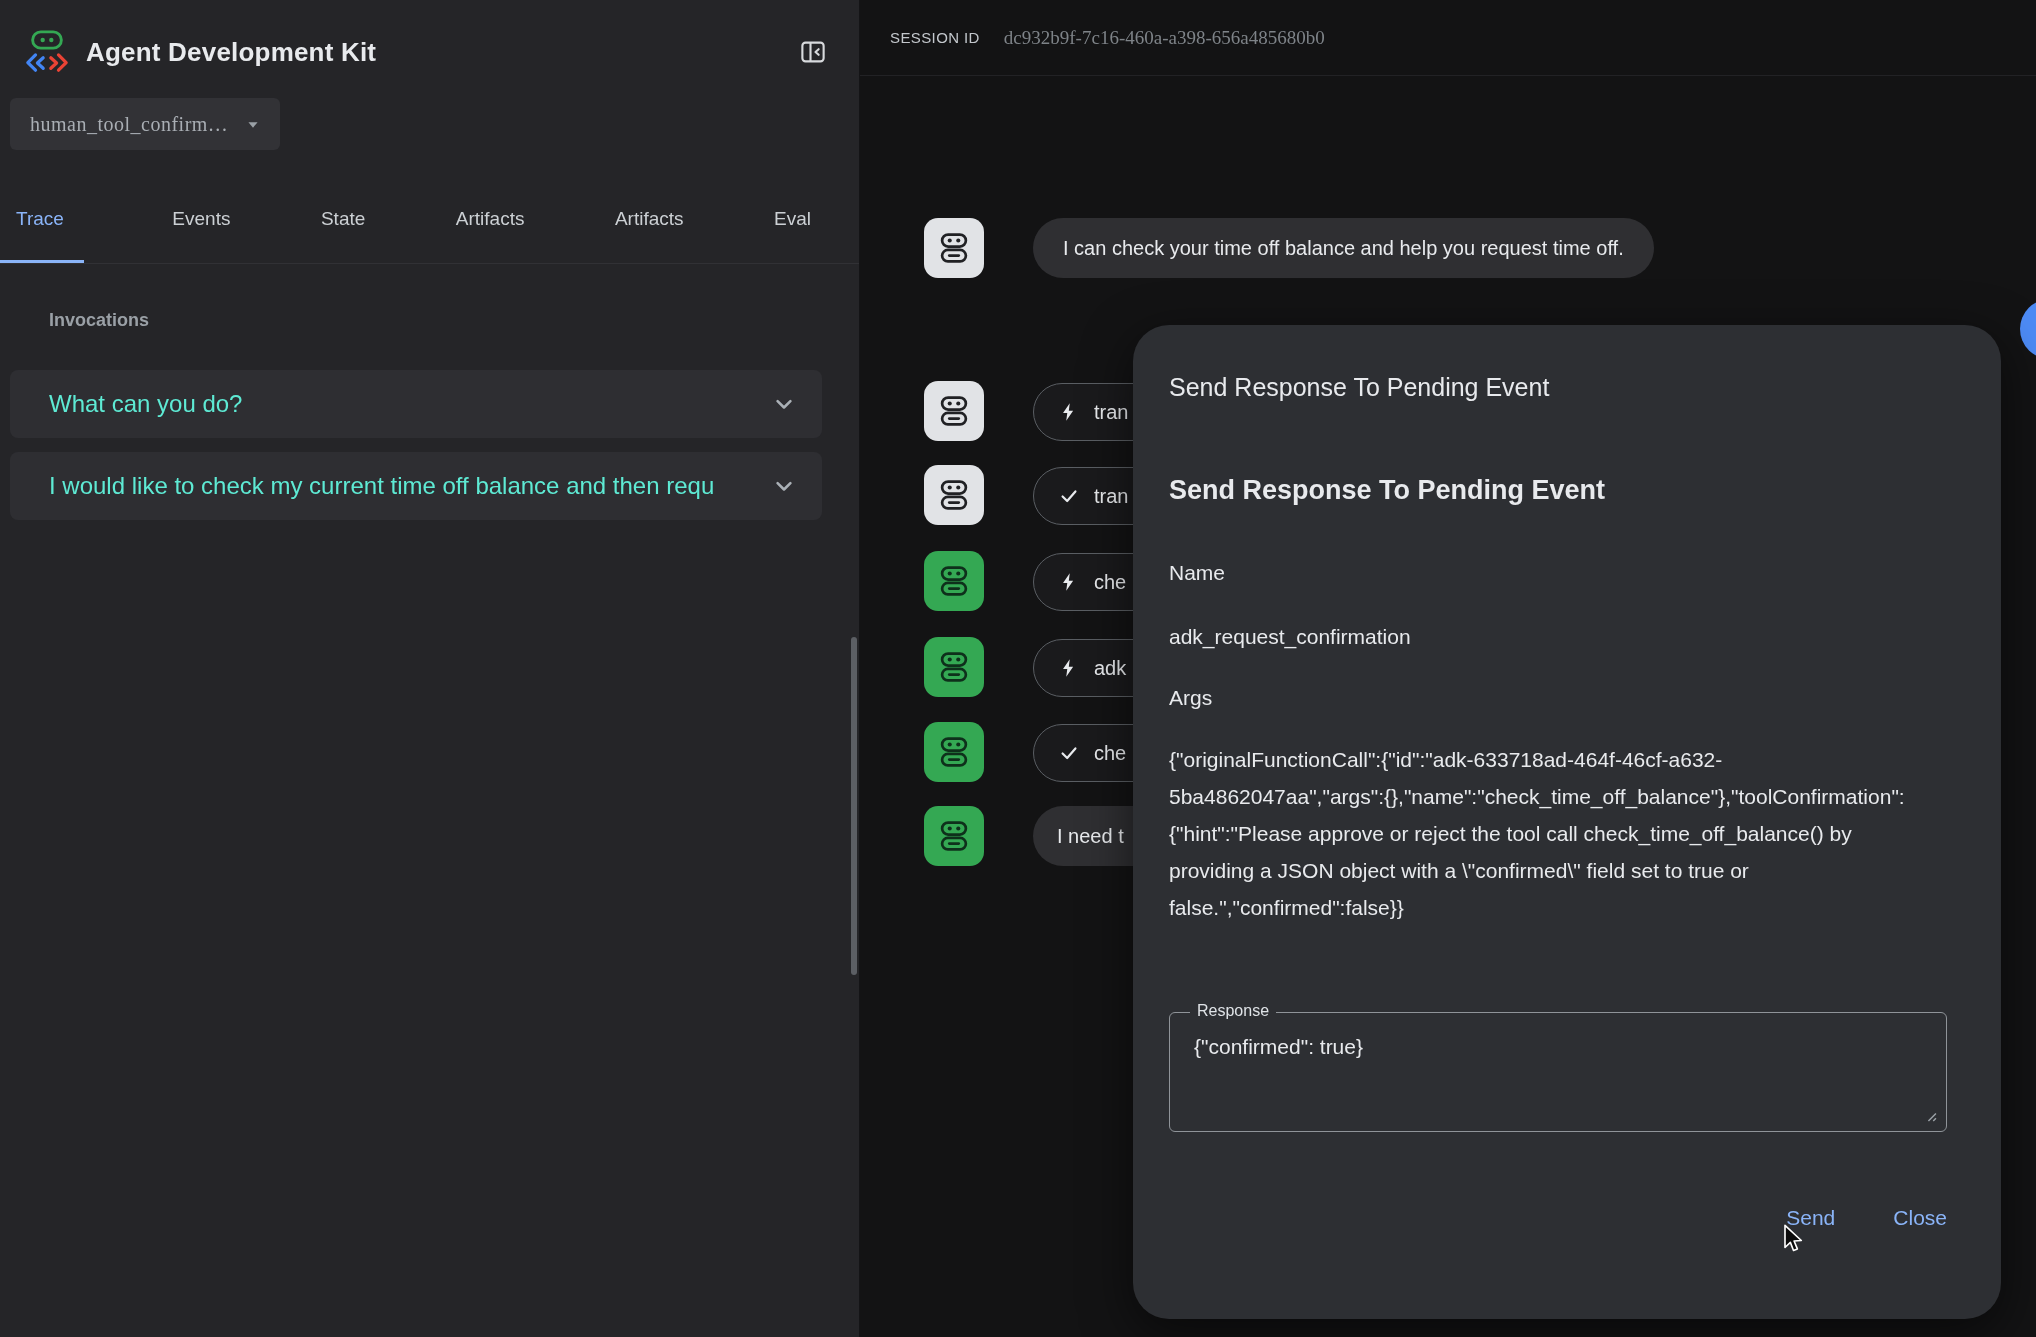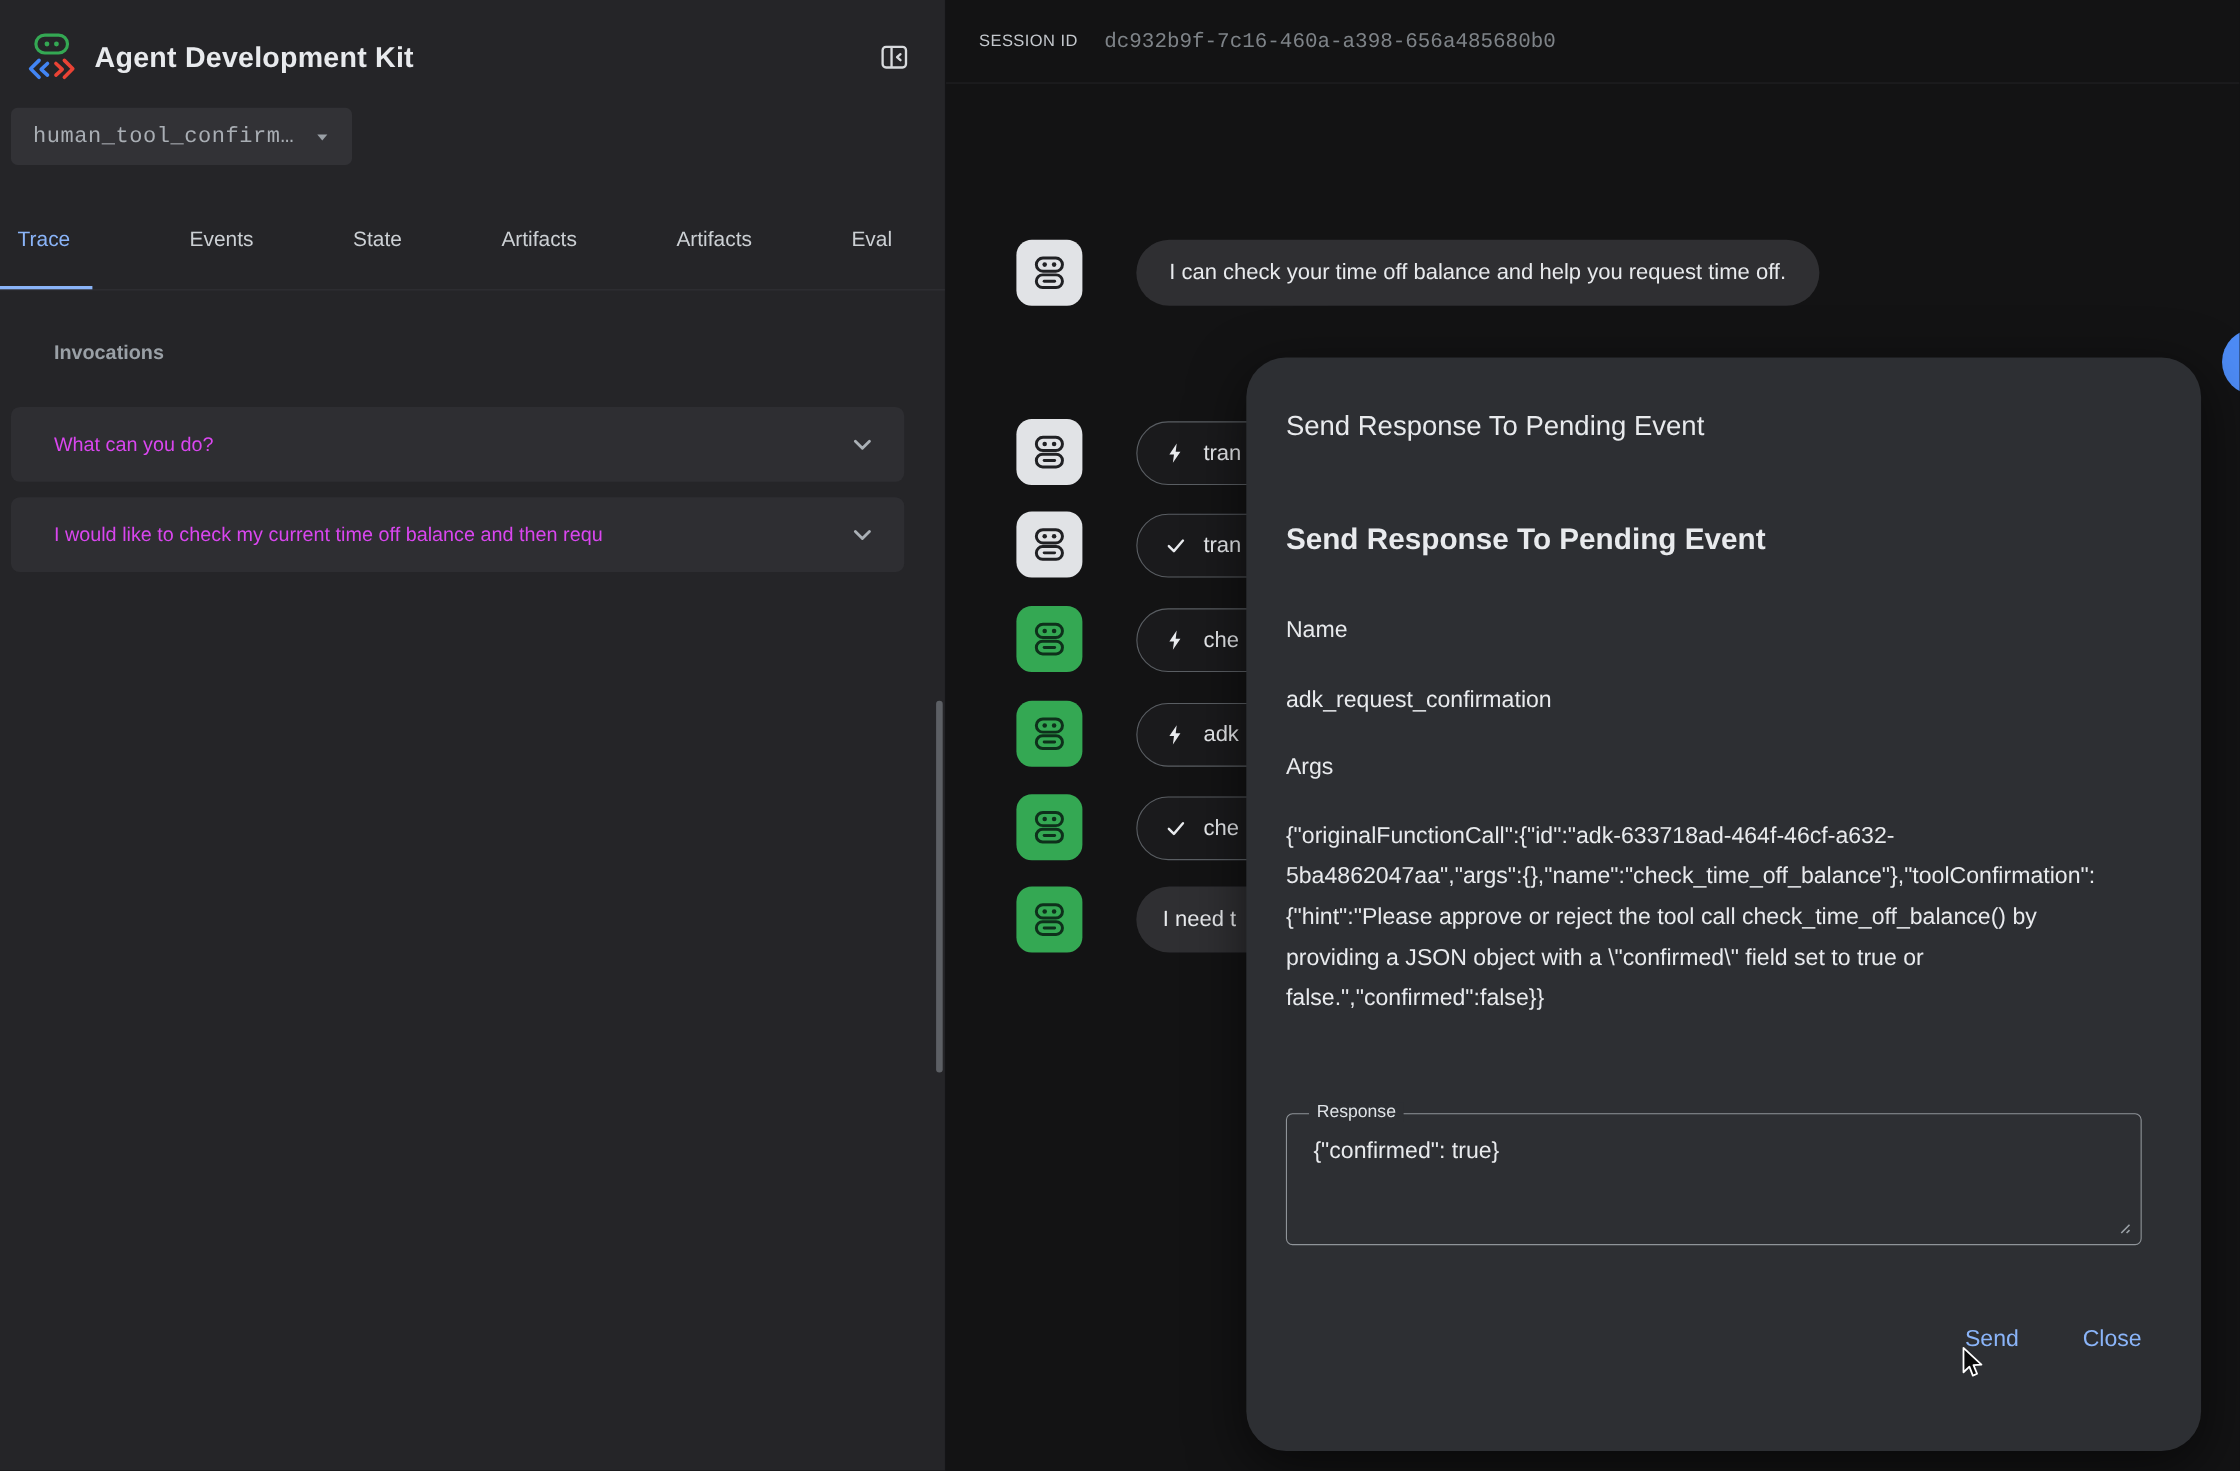--- a/index.html
+++ b/index.html
@@ -5,21 +5,21 @@
   :root{
     --accent:#8ab4f8; --green:#34a853; --fab:#4d8bf5;
     --bg-main:#131314; --bg-sidebar:#252528; --bg-dialog:#2d2f33; --bg-bubble:#2f2f32;
   }
   *{margin:0;padding:0;box-sizing:border-box}
   html,body{width:2036px;height:1337px}
   body{
     position:relative;overflow:hidden;background:var(--bg-main);
     font-family:"Liberation Sans","DejaVu Sans",sans-serif;color:#e8eaed;
   }
-  .mono{font-family:Liberation Mono, monospace}
+  .mono{font-family:Liberation Serif, serif}
   svg{display:block}
 
   
   .sidebar{position:absolute;left:0;top:0;width:860px;height:1337px;background:var(--bg-sidebar);z-index:2;border-right:1px solid rgba(0,0,0,.45)}
   .sidebar-header{position:absolute;left:0;top:0;right:0;height:104px;display:flex;align-items:center;padding:0 26px 0 24px}
   .logo{width:46px;height:46px;flex:none}
   .app-title{font-size:26px;font-weight:700;margin-left:16px;letter-spacing:.2px;white-space:nowrap}
   .collapse-btn{margin-left:auto;width:40px;height:40px;display:flex;align-items:center;justify-content:center;background:none;border:none;cursor:pointer}
   .collapse-btn svg{width:30px;height:30px}
 
@@ -31,21 +31,21 @@
   .tab-bar{position:absolute;left:0;top:178px;right:0;height:86px;display:flex;align-items:stretch;justify-content:space-between;
     padding:0 46px 0 0;border-bottom:1px solid #313135}
   .tab{display:flex;align-items:center;background:none;border:none;cursor:pointer;font-family:inherit;
     font-size:19px;color:#ccd0d4;border-bottom:3px solid transparent;padding:0 2px}
   .tab:first-child{padding:0 20px 0 16px}
   .tab.active{color:var(--accent);font-weight:400;border-bottom-color:var(--accent)}
 
   .invocations-heading{position:absolute;left:49px;top:310px;font-size:18px;font-weight:700;color:#9aa0a6}
   .invocation-item{position:absolute;left:10px;width:812px;height:68px;background:#2e2e32;border:none;border-radius:8px;
     display:flex;align-items:center;justify-content:space-between;padding:0 24px 0 39px;cursor:pointer;font-family:inherit}
-  .invocation-item .label{font-size:18px;color:#d946ef;white-space:nowrap;overflow:hidden;text-align:left}
+  .invocation-item .label{font-size:24px;color:#5eead4;white-space:nowrap;overflow:hidden;text-align:left}
   .invocation-item svg{width:28px;height:28px;flex:none;margin-left:12px}
   .inv-1{top:370px}
   .inv-2{top:452px}
 
   .sidebar-scrollbar{position:absolute;left:851px;top:637px;width:6px;height:338px;border-radius:3px;background:#5c5f64;cursor:pointer}
 
   
   .session-bar{position:absolute;left:860px;top:0;right:0;height:76px;display:flex;align-items:center;gap:24px;
     padding-left:30px;border-bottom:1px solid #222225}
   .session-label{font-size:15px;font-weight:400;letter-spacing:.4px;color:#c3c7cc;white-space:nowrap}

